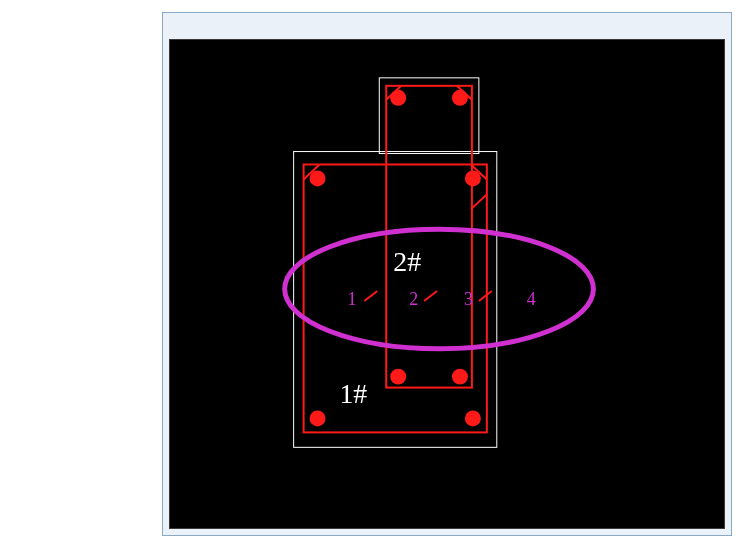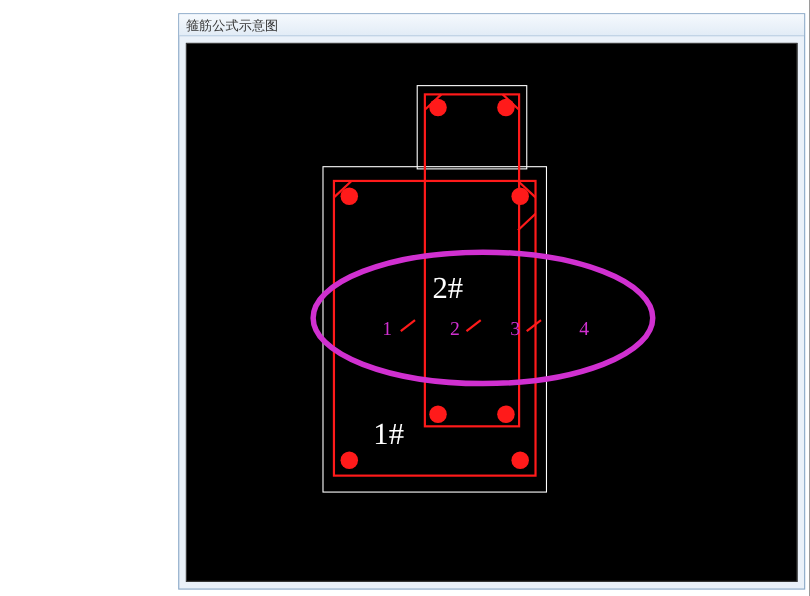--- a/index.html
+++ b/index.html
@@ -13,21 +13,20 @@
     .dot { fill:#ff1a1a; }
     .ellipse-hl { fill:none; stroke:#d030d0; stroke-width:5; }
     .lbl-big  { fill:#fff; font:28px "Times New Roman",serif; }
     .lbl-sm   { fill:#d030d0; font:18px "Times New Roman",serif; }
     .tick { stroke:#ff1a1a; stroke-width:2; }
   </style>
 </head>
 <body>
 
 <div class="panel">
-  <div class="titlebar">箍筋公式示意图</div>
   <div class="canvas">
     <svg viewBox="0 0 556 490">
 
       <rect class="outline-white" x="124" y="112" width="204" height="297"></rect>
 
       <rect class="outline-red" x="134" y="125" width="184" height="269"></rect>
 
       <rect class="outline-white" x="210" y="38" width="100" height="76"></rect>
 
       <rect class="outline-red" x="217" y="46" width="86" height="303"></rect>

